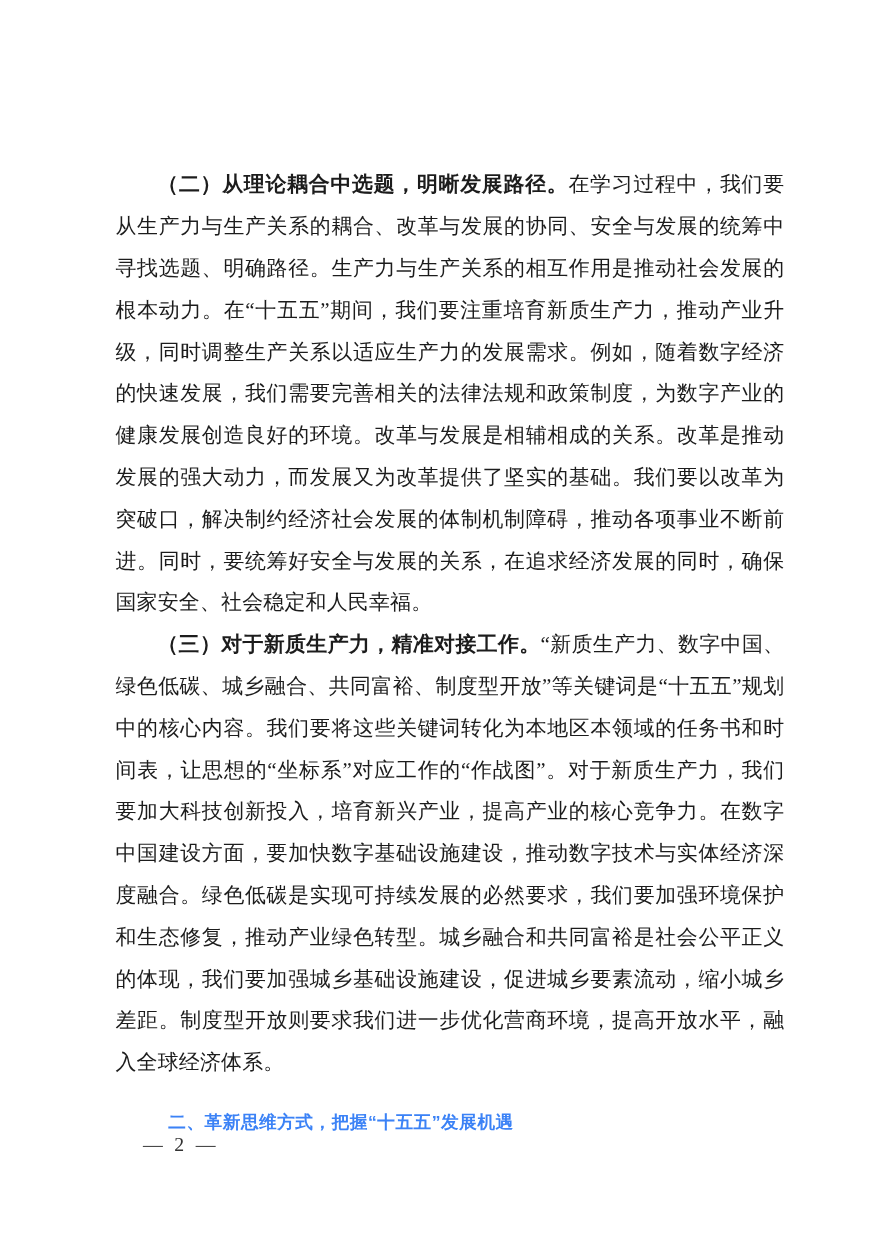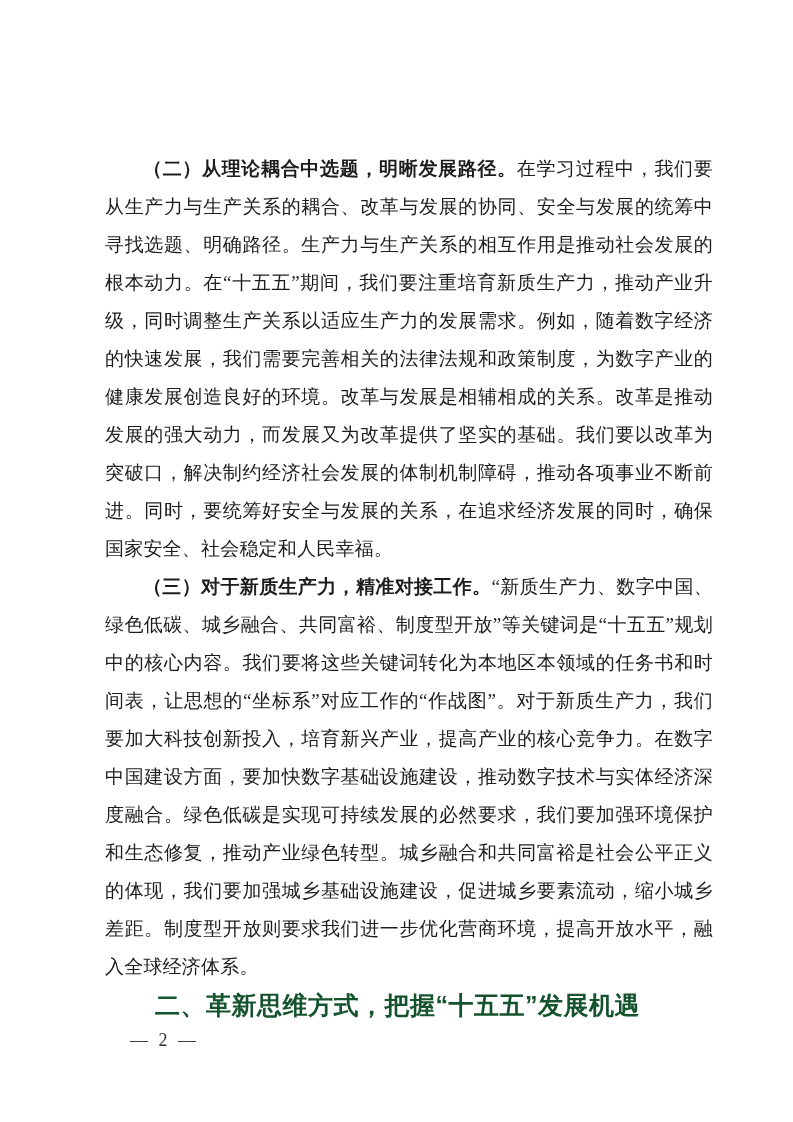--- a/index.html
+++ b/index.html
@@ -28,27 +28,27 @@
     line-height: 38px;
     text-align: justify;
     text-indent: 2em;
     letter-spacing: 0.2px;
     word-break: break-all;
   }
   .para .lead {
     font-weight: bold;
   }
   .section-heading {
-    margin: 0;
+    margin: 16px;
     font-family: "Liberation Sans", "DejaVu Sans", sans-serif;
     font-weight: bold;
-    font-size: 25px;
+    font-size: 16px;
     line-height: 38px;
     text-indent: 2em;
-    color: #14532d;
+    color: #3b82f6;
     letter-spacing: 0.5px;
   }
   .page-number {
     position: absolute;
     left: 130px;
     top: 1030px;
     font-size: 18px;
     letter-spacing: 3px;
     color: #333333;
     font-family: "Liberation Serif", "DejaVu Serif", serif;

